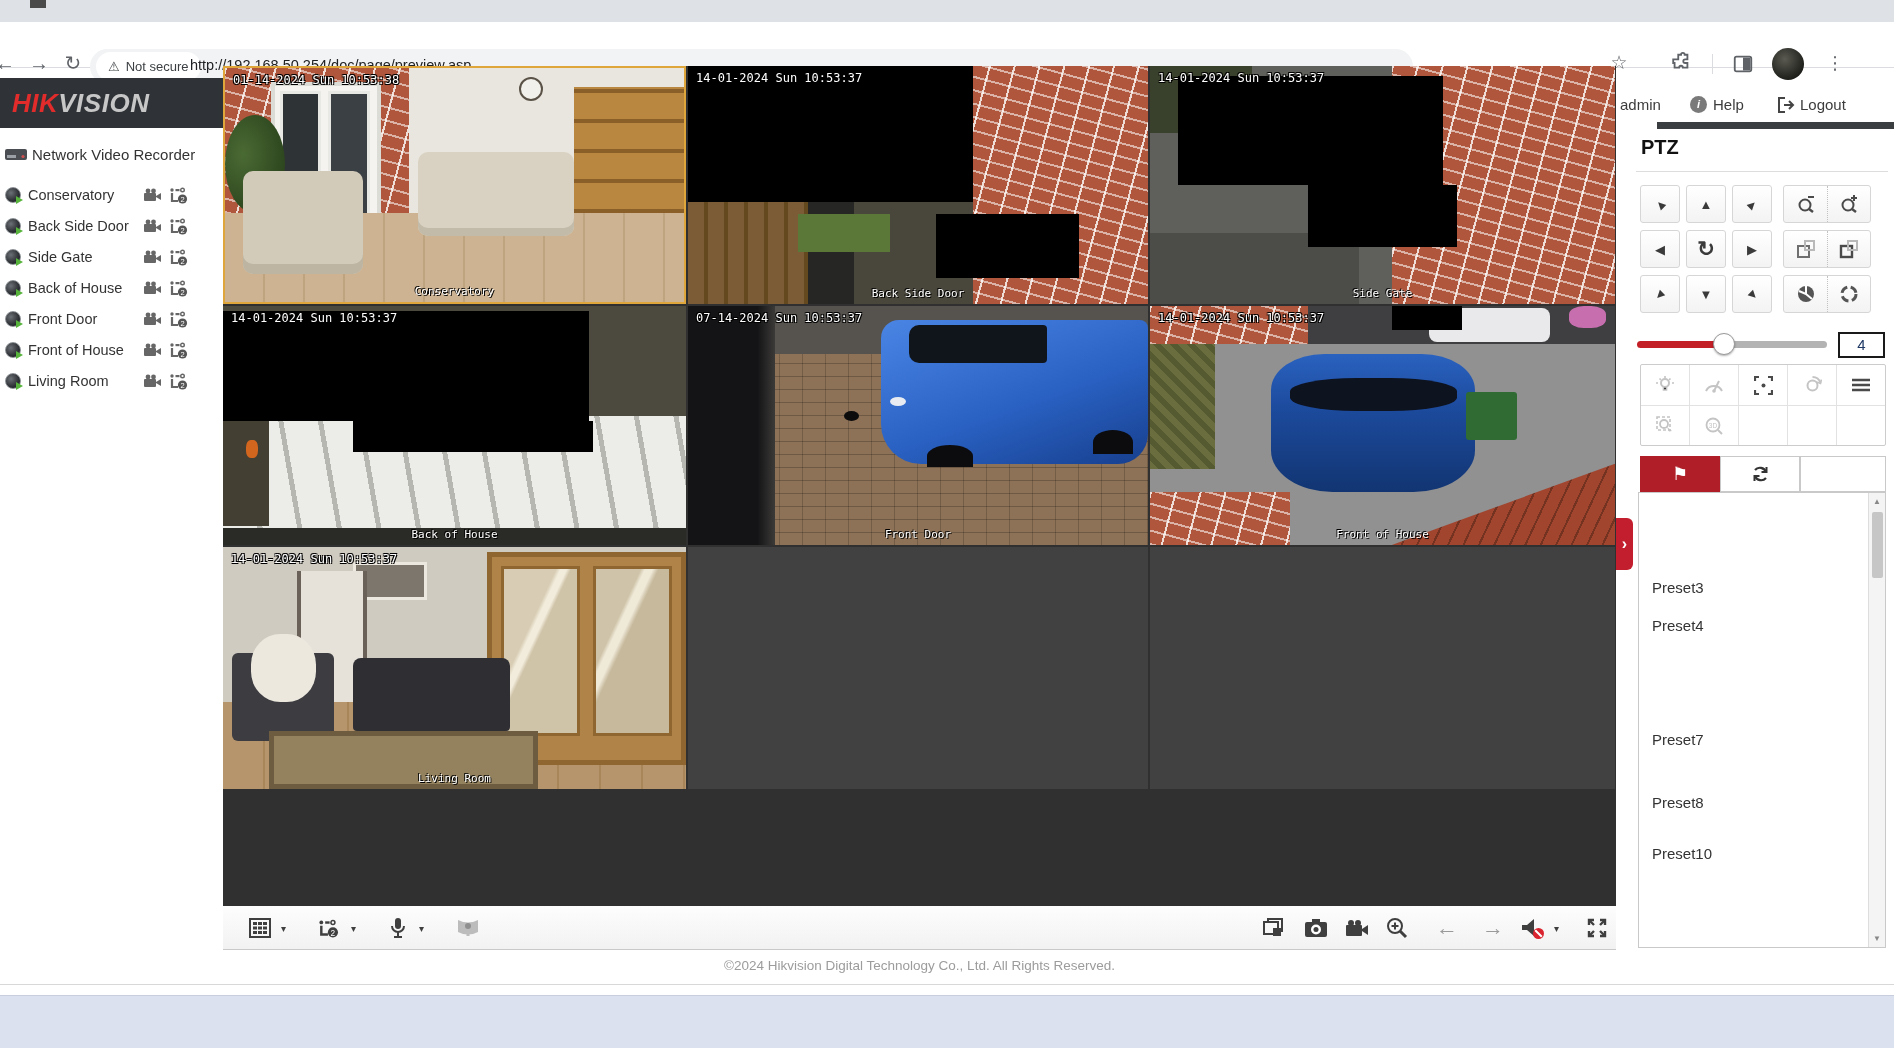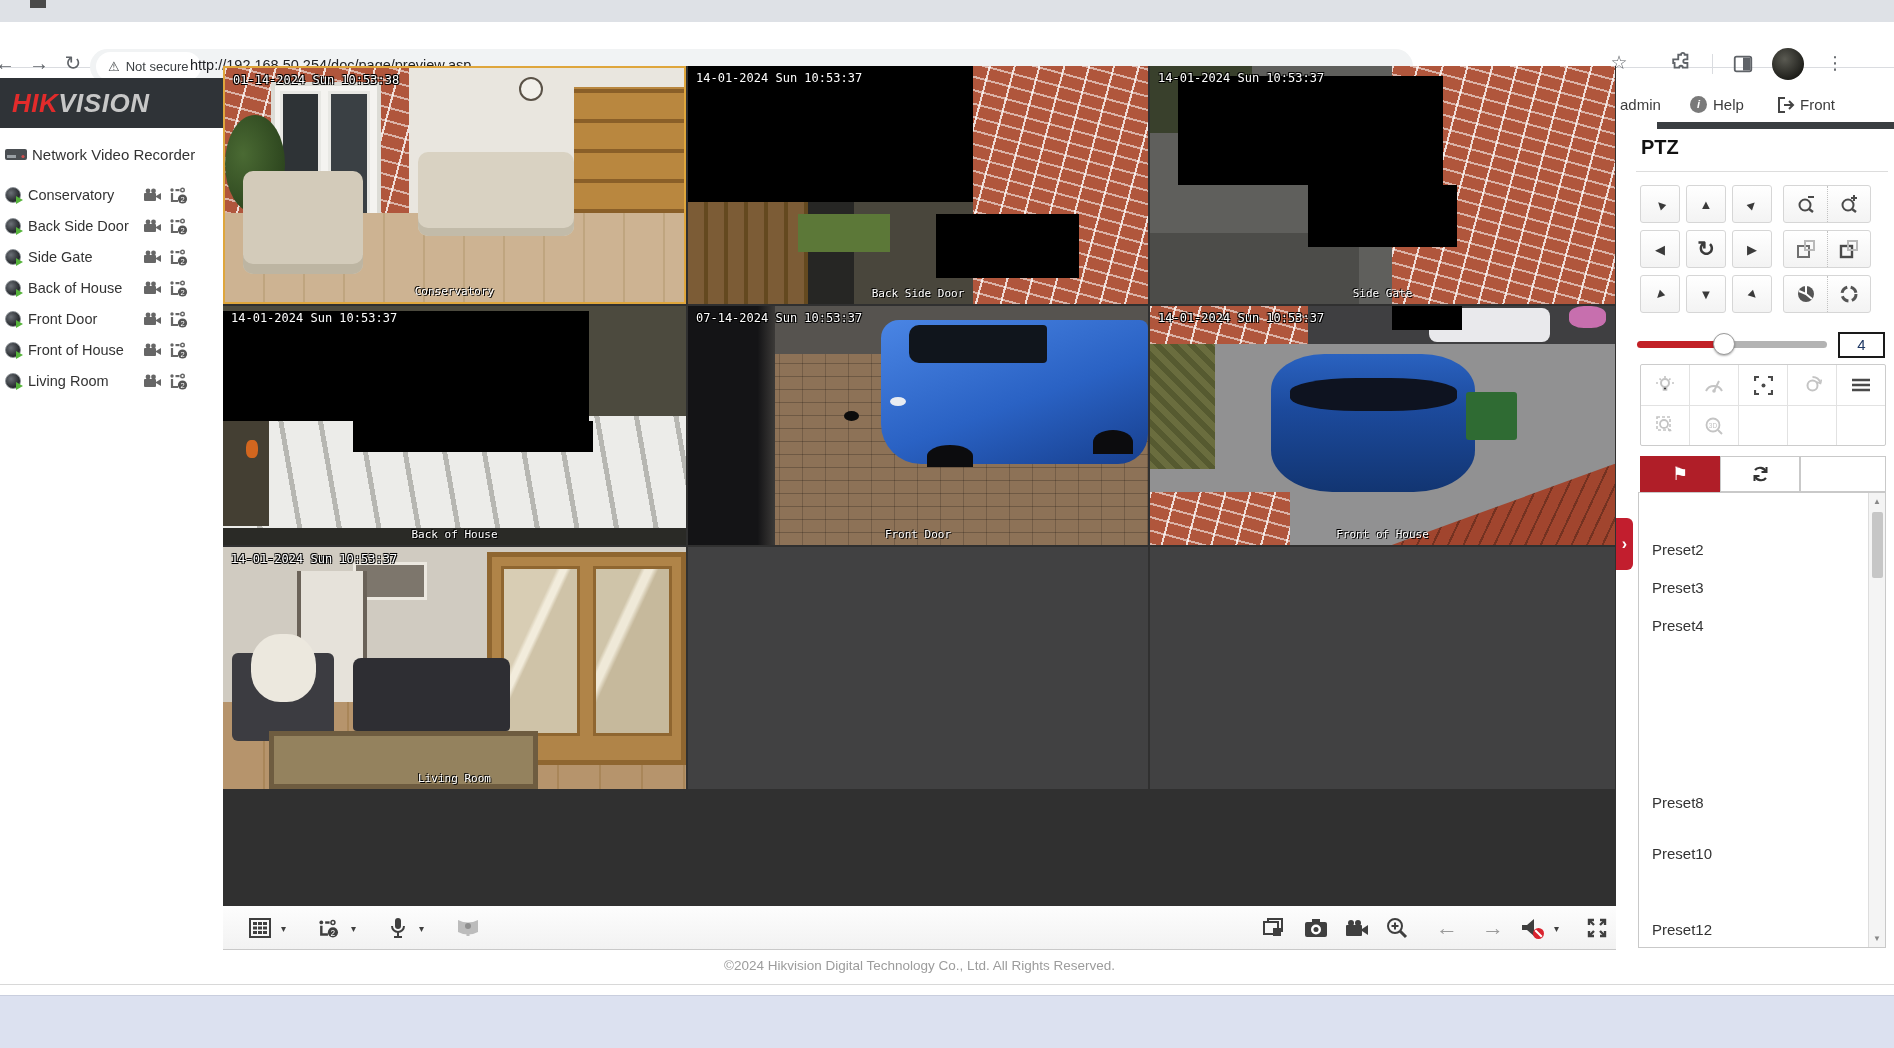--- a/index.html
+++ b/index.html
@@ -98,21 +98,21 @@
   </div>
   <div class="acctline" style="left:1620px">admin</div>
   <div class="abs" style="left:1690px;top:96px;width:17px;height:17px;border-radius:50%;background:#7a7a7a;color:#fff;font-size:11px;font-style:italic;font-weight:bold;text-align:center;line-height:17px">i</div>
   <div class="acctline" style="left:1713px">Help</div>
   <div class="abs" style="left:1778px;top:97px">
     <svg width="17" height="16" viewBox="0 0 17 16">
         <path d="M7 1H1v14h6" fill="none" stroke="#444" stroke-width="2"></path>
         <path d="M6 8h8M11 4l4 4-4 4" fill="none" stroke="#444" stroke-width="2"></path>
       </svg>
   </div>
-  <div class="acctline" style="left:1800px">Front</div>
+  <div class="acctline" style="left:1800px">Logout</div>
   <div class="hdrline"></div>
 
   <div class="abs" style="left:0;top:140px;width:223px;height:30px">
     <span class="abs" style="left:5px;top:8px">
       <svg width="22" height="13" viewBox="0 0 22 13">
           <rect x="0" y="1" width="22" height="11" rx="2" fill="#4a4e52"></rect>
           <rect x="2" y="7" width="9" height="3" fill="#9aa0a5"></rect>
           <circle cx="18" cy="8.5" r="1.6" fill="#d05050"></circle>
         </svg>
     </span>
@@ -608,37 +608,34 @@
     <svg width="19" height="18" viewBox="0 0 19 18">
         <path d="M4 5a6.5 6.5 0 0 1 11 2" fill="none" stroke="#333" stroke-width="2.2"></path>
         <path d="M15.5 2v5h-5" fill="none" stroke="#333" stroke-width="2"></path>
         <path d="M15 13a6.5 6.5 0 0 1-11-2" fill="none" stroke="#333" stroke-width="2.2"></path>
         <path d="M3.5 16v-5h5" fill="none" stroke="#333" stroke-width="2"></path>
       </svg>
   </div>
   <div class="tab" style="left:1800px;width:86px"></div>
 
   <div class="abs" style="left:1638px;top:492px;width:248px;height:456px;border:1px solid #c9c9c9;background:#fff"></div>
-  <div class="prow" style="top:530px">
-      <span>Preset2</span>
-    </div>
   <div class="prow" style="top:568px">
       <span>Preset3</span>
     </div>
   <div class="prow" style="top:606px">
       <span>Preset4</span>
     </div>
+  <div class="prow" style="top:720px">
+      <span>Preset7</span>
+    </div>
   <div class="prow" style="top:783px">
       <span>Preset8</span>
     </div>
   <div class="prow" style="top:834px">
       <span>Preset10</span>
-    </div>
-  <div class="prow" style="top:910px">
-      <span>Preset12</span>
     </div>
 
   <div class="abs" style="left:1868px;top:493px;width:17px;height:454px;background:#f4f4f4;border-left:1px solid #ddd">
     <div style="text-align:center;font-size:8px;color:#888;margin-top:4px">▲</div>
     <div style="margin:6px auto 0;width:11px;height:66px;background:#c6c6c6;border-radius:2px"></div>
     <div style="position:absolute;bottom:4px;width:100%;text-align:center;font-size:8px;color:#888">▼</div>
   </div>
 
   <div class="copyr">©2024 Hikvision Digital Technology Co., Ltd. All Rights Reserved.</div>
   <div class="abs" style="left:0;top:984px;width:1894px;height:1px;background:#d8d8d8"></div>

